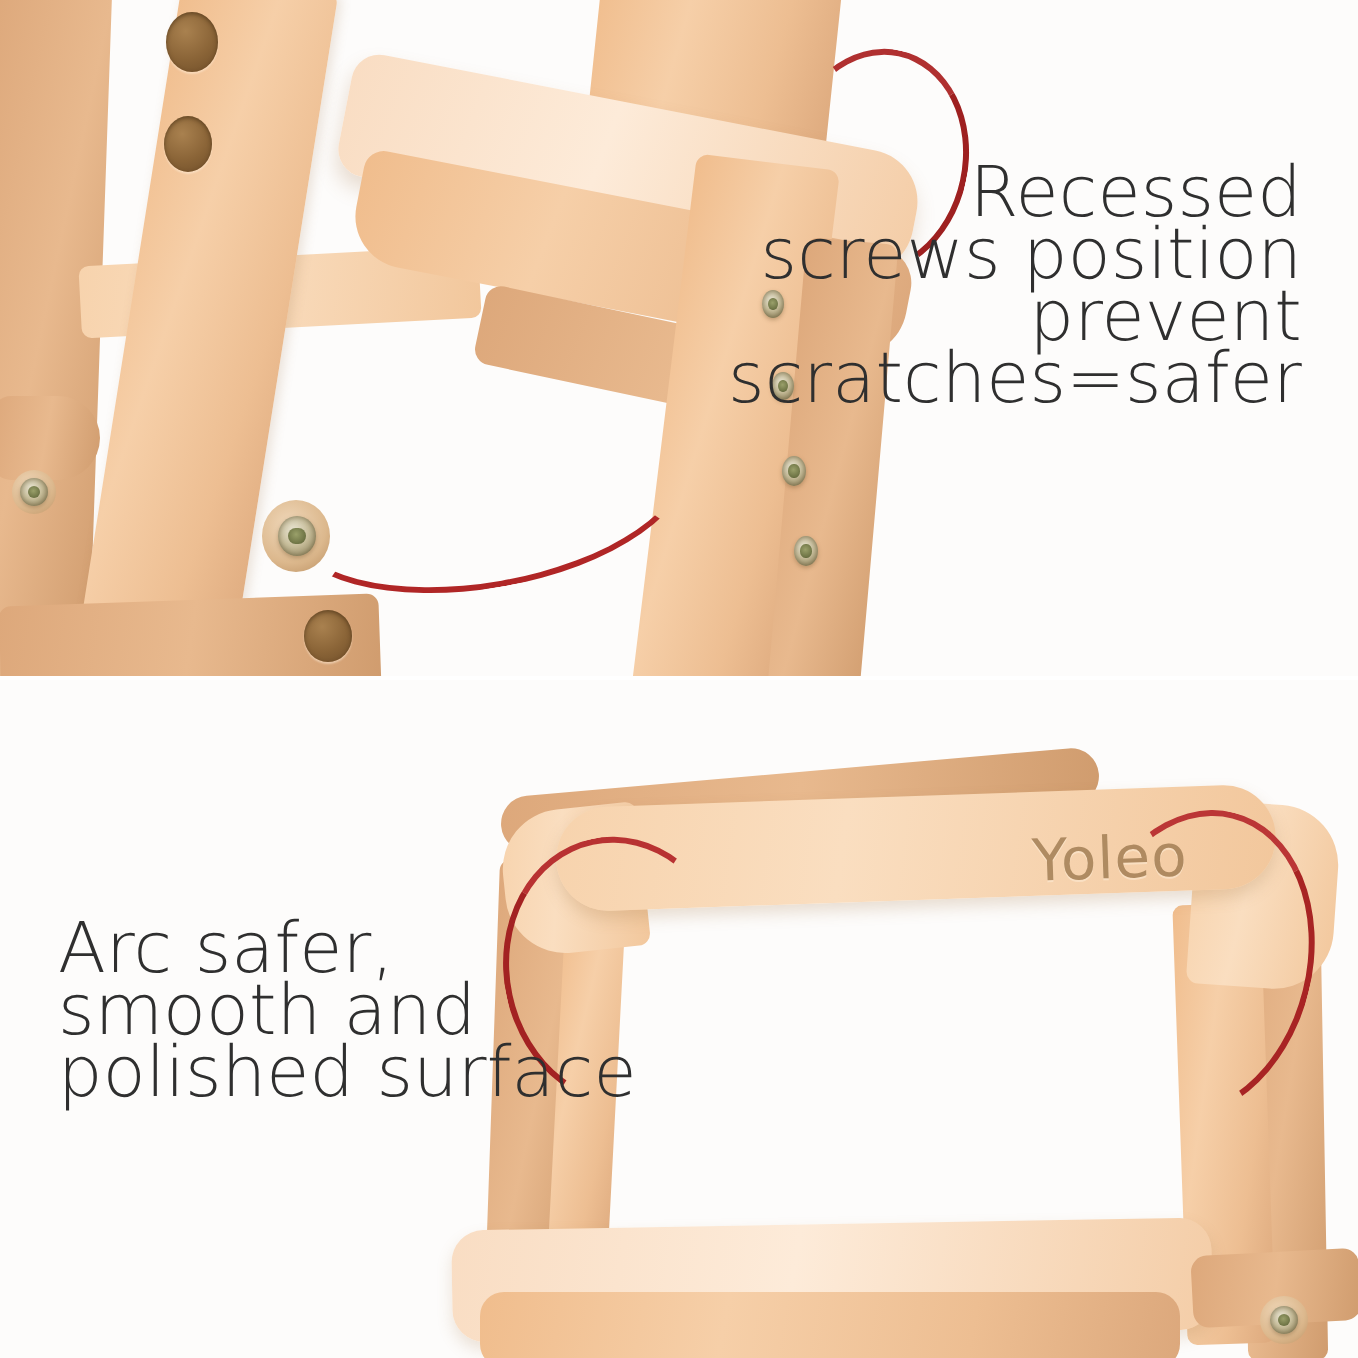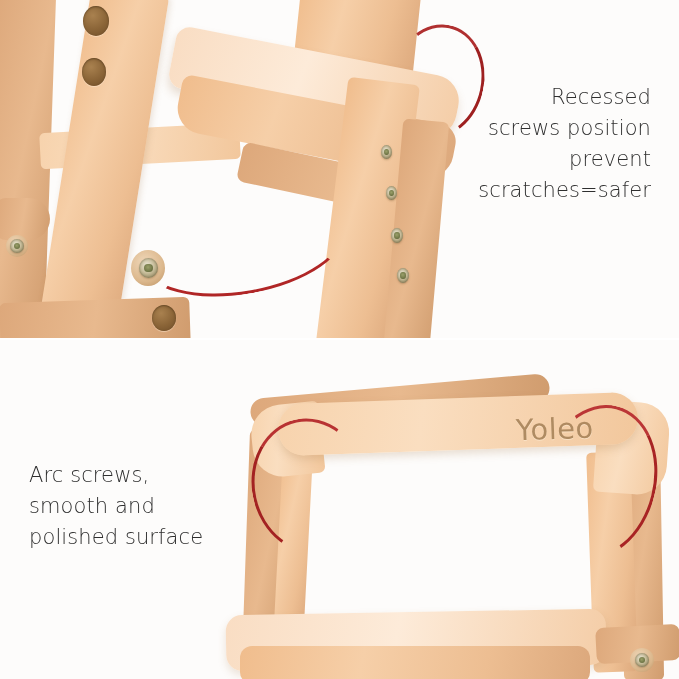--- a/index.html
+++ b/index.html
@@ -271,21 +271,21 @@
     text-shadow: 0 1px 0 rgba(255,240,220,0.6);
     user-select: none;
   }
 
   
   .caption {
     position: absolute;
     color: #2f2f2f;
     font-family: "DejaVu Sans", sans-serif;
     font-weight: 300;
-    font-size: 21px;
+    font-size: 35px;
     line-height: 31px;
     white-space: pre-line;
     letter-spacing: 0.1px;
   }
   .caption-top {
     right: 28px;
     top: 82px;
     text-align: right;
     width: 340px;
   }
@@ -358,17 +358,17 @@
   <div class="brand">Yoleo</div>
 
   <div class="arc arc-arm-left"></div>
   <div class="arc arc-arm-right"></div>
 
   <div class="caption caption-top">Recessed
 screws position
 prevent
 scratches=safer</div>
 
-  <div class="caption caption-bottom">Arc screws,
+  <div class="caption caption-bottom">Arc safer,
 smooth and
 polished surface</div>
 
 </div>
 
 </body></html>

